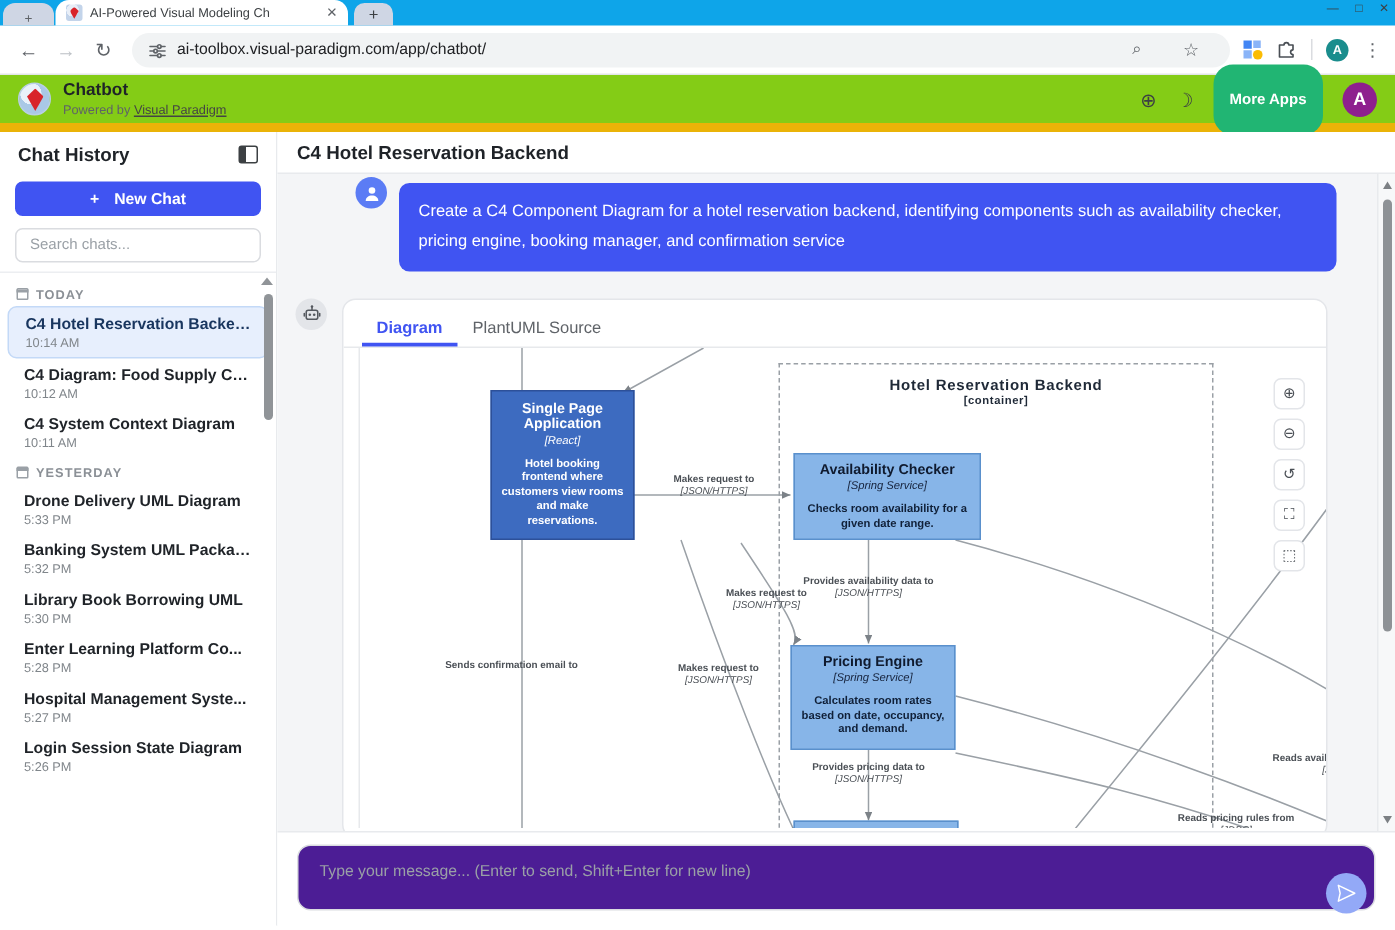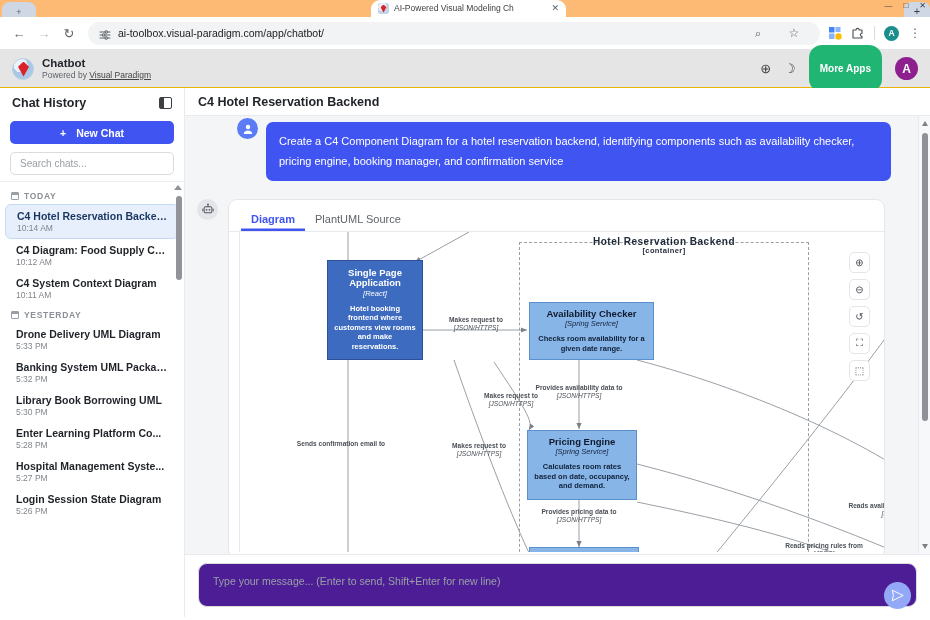--- a/index.html
+++ b/index.html
@@ -5,23 +5,22 @@
   * { box-sizing: border-box; margin: 0; padding: 0; }
   html, body {
     width: 930px; height: 620px;
     font-family: "Liberation Sans", sans-serif;
     background: #ffffff; overflow: hidden;
   }
   .app { position: relative; width: 930px; height: 620px; }
 
   
   .tabstrip {
-    height: 17px; background: #fdba74; display: flex; align-items: flex-end;
+    height: 17px; background: #0ea5e9; display: flex; align-items: flex-end;
     position: relative;
-    justify-content: space-between;
   }
   .tab-prev {
     width: 34px; height: 15px; margin-left: 2px; border-radius: 8px 8px 0 0;
     background: #cfd6e4; position: relative;
   }
   .tab-prev::after {
     content: "+"; position: absolute; left: 50%; top: 50%;
     transform: translate(-50%,-30%); font-size: 9px; color: #5f6368;
   }
   .tab-active {
@@ -77,21 +76,21 @@
   .ext-icon { width: 14px; height: 14px; position: relative; }
   .avatar-browser {
     width: 15px; height: 15px; border-radius: 50%; background: #1a8d8d;
     color: #fff; font-size: 8.5px; display: flex; align-items: center;
     justify-content: center; font-weight: 600;
   }
   .vdiv { width: 1px; height: 14px; background: #dadce0; }
 
   
   .appbar {
-    height: 38px; background: #e5e5e5; border-bottom: 1px solid #eab308;
+    height: 38px; background: #84cc16; border-bottom: 6px solid #eab308;
     display: flex; align-items: center; padding: 0 12px;
   }
   .brand { display: flex; align-items: center; gap: 8px; }
   .vp-logo {
     width: 22px; height: 22px; border-radius: 50%;
     background: radial-gradient(circle at 38% 32%, #e9f1fa 0 38%, #a9c8e6 39% 100%);
     position: relative; border: 1px solid #b9cfe4;
   }
   .vp-logo::after {
     content:""; position:absolute; left:5px; top:3px; width:11px; height:15px;
@@ -497,21 +496,21 @@
                     <path d="M340,128 L340,197" marker-end="url(#ah)"></path>
                     <path d="M340,240 L340,315" marker-end="url(#ah)"></path>
                     <path d="M398,128 C520,160 640,215 700,265"></path>
                     <path d="M398,232 C500,258 600,295 680,330"></path>
                     <path d="M700,30 C640,120 560,220 470,330"></path>
                     <path d="M398,270 C470,285 540,300 620,330"></path>
                   </g>
                 </svg>
 
                 <div class="container-box" style="left:280px; top:10px; width:290px; height:330px;"></div>
-                <div class="container-lbl" style="left:280px; top:4px; width:290px;">
+                <div class="container-lbl" style="left:280px; top:20px; width:290px;">
                   <span style="font-size:10px;letter-spacing:.5px">Hotel Reservation Backend</span>
                   <span>[container]</span>
                 </div>
 
                 <div class="cbox dark" style="left:88px; top:28px; width:96px; height:100px; padding:7px 6px;">
                   <div class="t">Single Page Application</div>
                   <div class="s">[React]</div>
                   <div class="d">Hotel booking frontend where customers view rooms and make reservations.</div>
                 </div>
 

